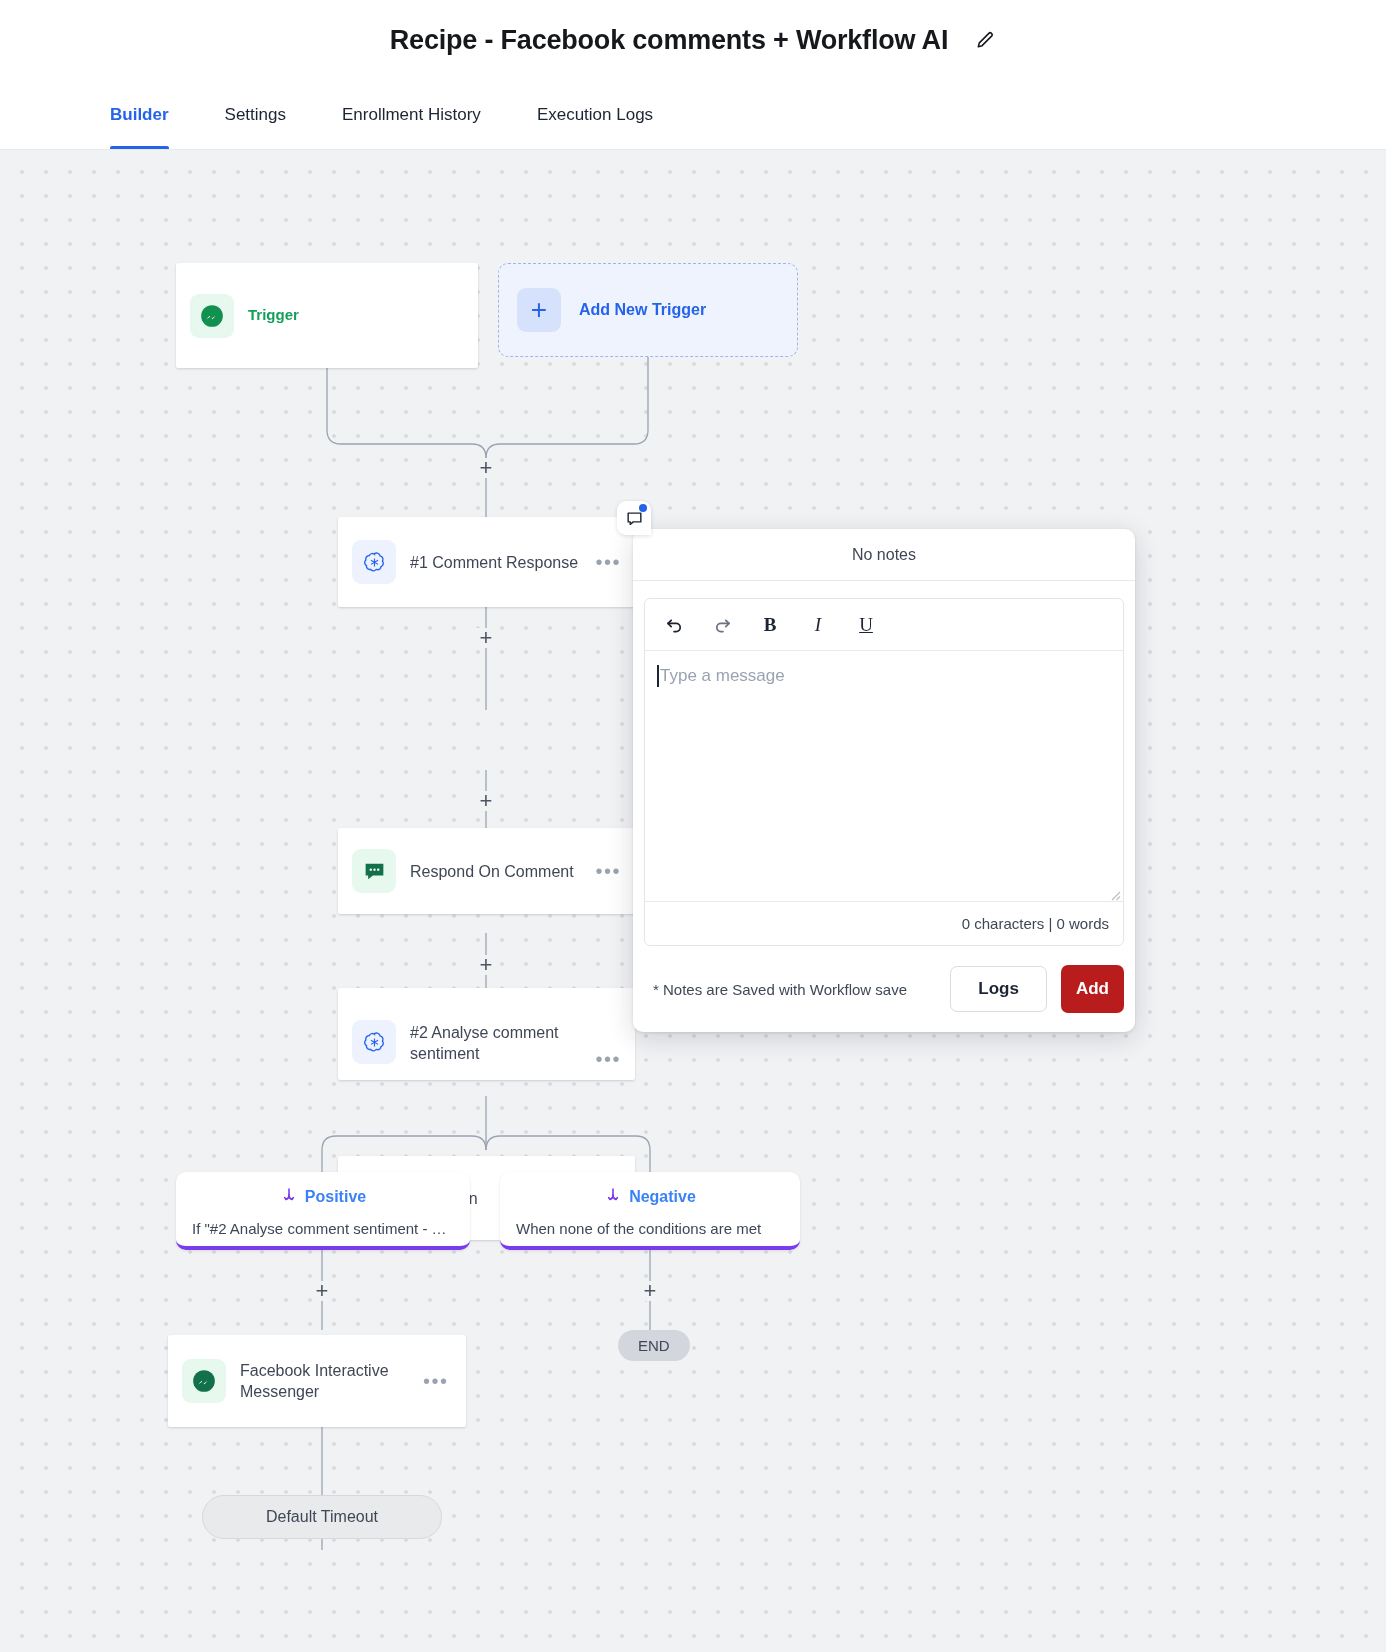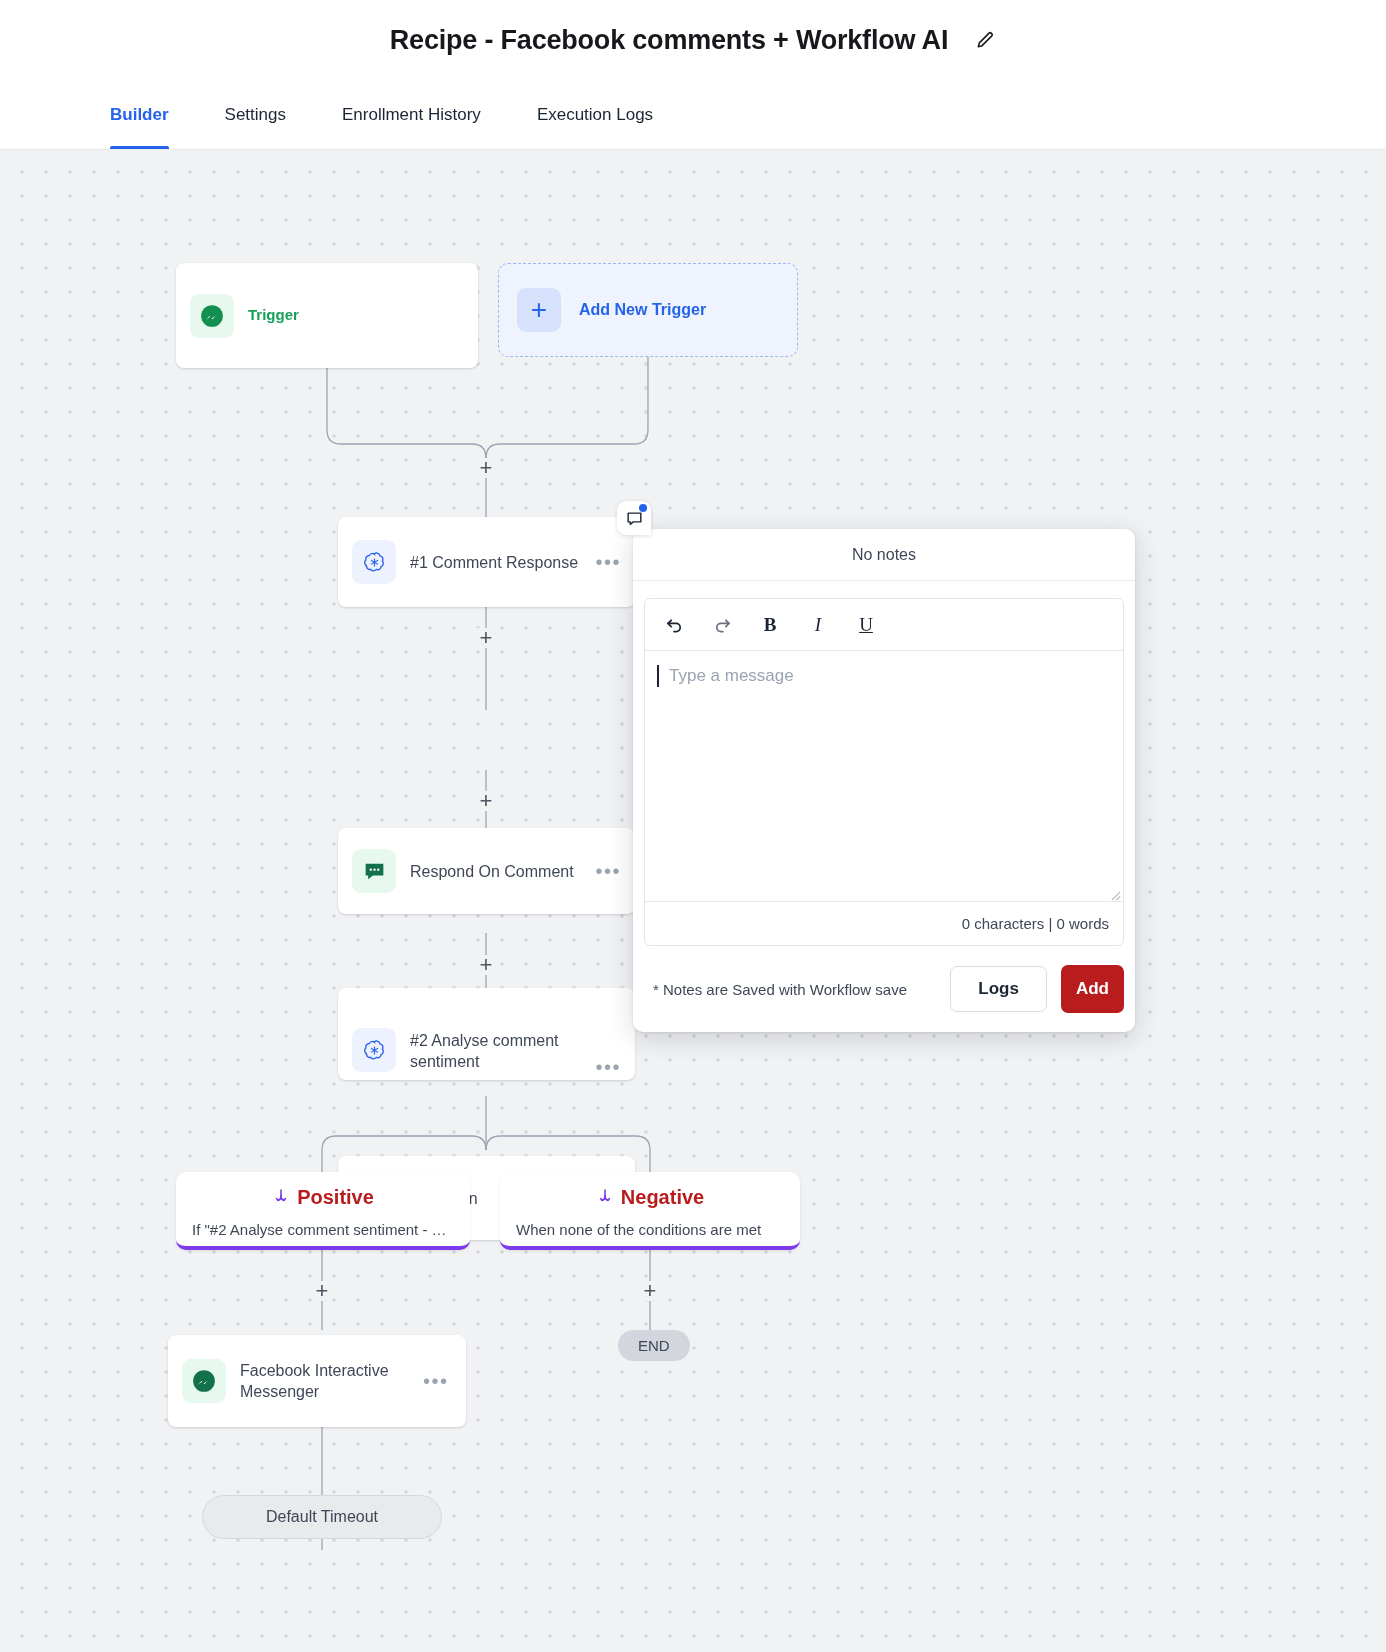--- a/index.html
+++ b/index.html
@@ -84,25 +84,25 @@
     background-position: 10px 10px;
     overflow: hidden;
   }
 
   .edges { position: absolute; top: 0; left: 0; width: 1386px; height: 1502px; }
 
   
   .node {
     position: absolute;
     background: #ffffff;
-    border-radius: 8px;
+    border-radius: 2px;
     box-shadow: 0 1px 3px rgba(16,24,40,0.10), 0 1px 2px rgba(16,24,40,0.06);
     display: flex;
     align-items: center;
-    padding: 8px 14px;
+    padding: 16px 14px;
     cursor: pointer;
   }
   .node-ico {
     width: 44px; height: 44px;
     border-radius: 9px;
     display: flex; align-items: center; justify-content: center;
     flex: 0 0 44px;
     margin-right: 14px;
   }
   .ico-green { background: #e7f8ee; }
@@ -196,23 +196,23 @@
     overflow: hidden;
   }
   .branch-head {
     display: flex;
     align-items: center;
     justify-content: center;
     gap: 7px;
     margin-bottom: 12px;
   }
   .branch-title {
-    color: #b91c1c;
-    font-weight: bold;
-    font-size: 20px;
+    color: #3b82f6;
+    font-weight: bold;
+    font-size: 16px;
   }
   .branch-desc {
     font-size: 15px;
     color: #3f4757;
     white-space: nowrap;
     overflow: hidden;
     text-overflow: ellipsis;
   }
 
   .end-pill {
@@ -308,21 +308,21 @@
   .caret {
     position: absolute;
     left: 12px; top: 14px;
     width: 1.5px; height: 22px;
     background: #1c2533;
   }
   .placeholder {
     color: #9aa3b2;
     font-size: 17px;
     line-height: 22px;
-    padding-left: 12px;
+    padding-left: 3px;
   }
   .editor-foot {
     border-top: 1px solid #e7e9ed;
     height: 44px;
     display: flex;
     align-items: center;
     justify-content: flex-end;
     padding-right: 14px;
     font-size: 15px;
     color: #3f4757;

